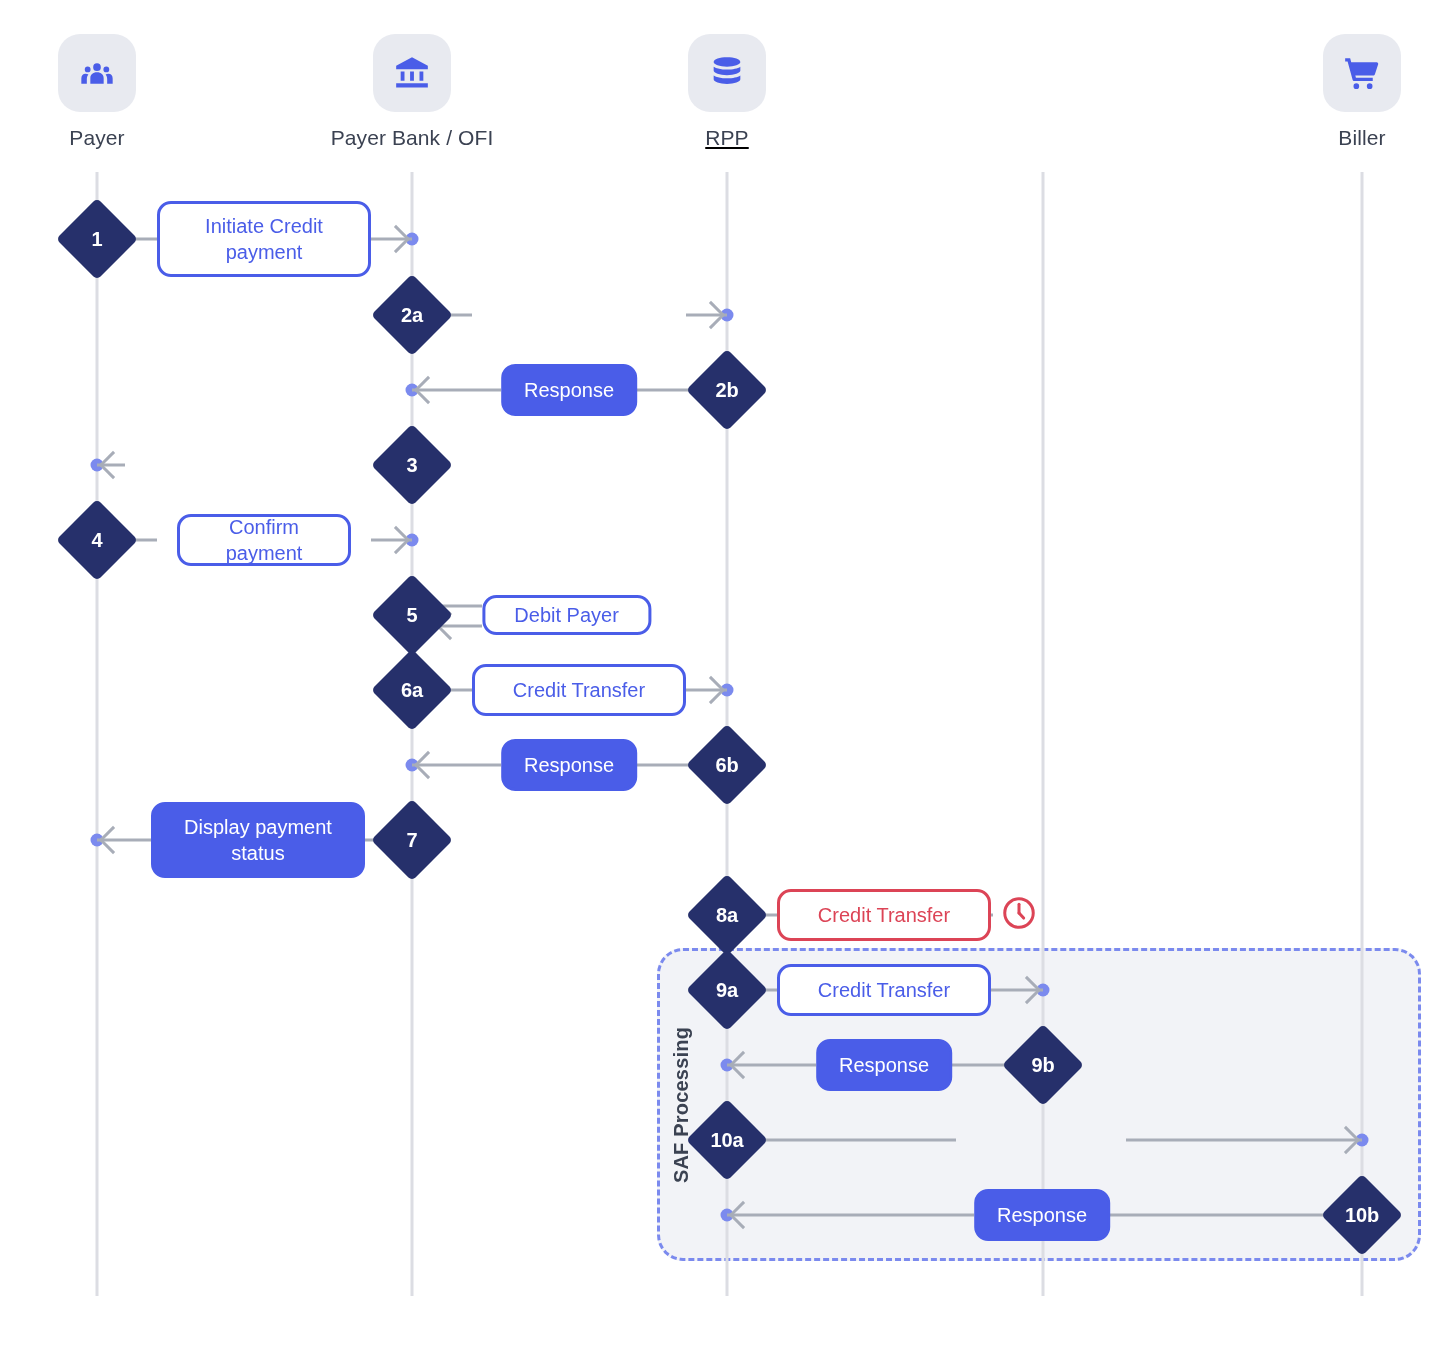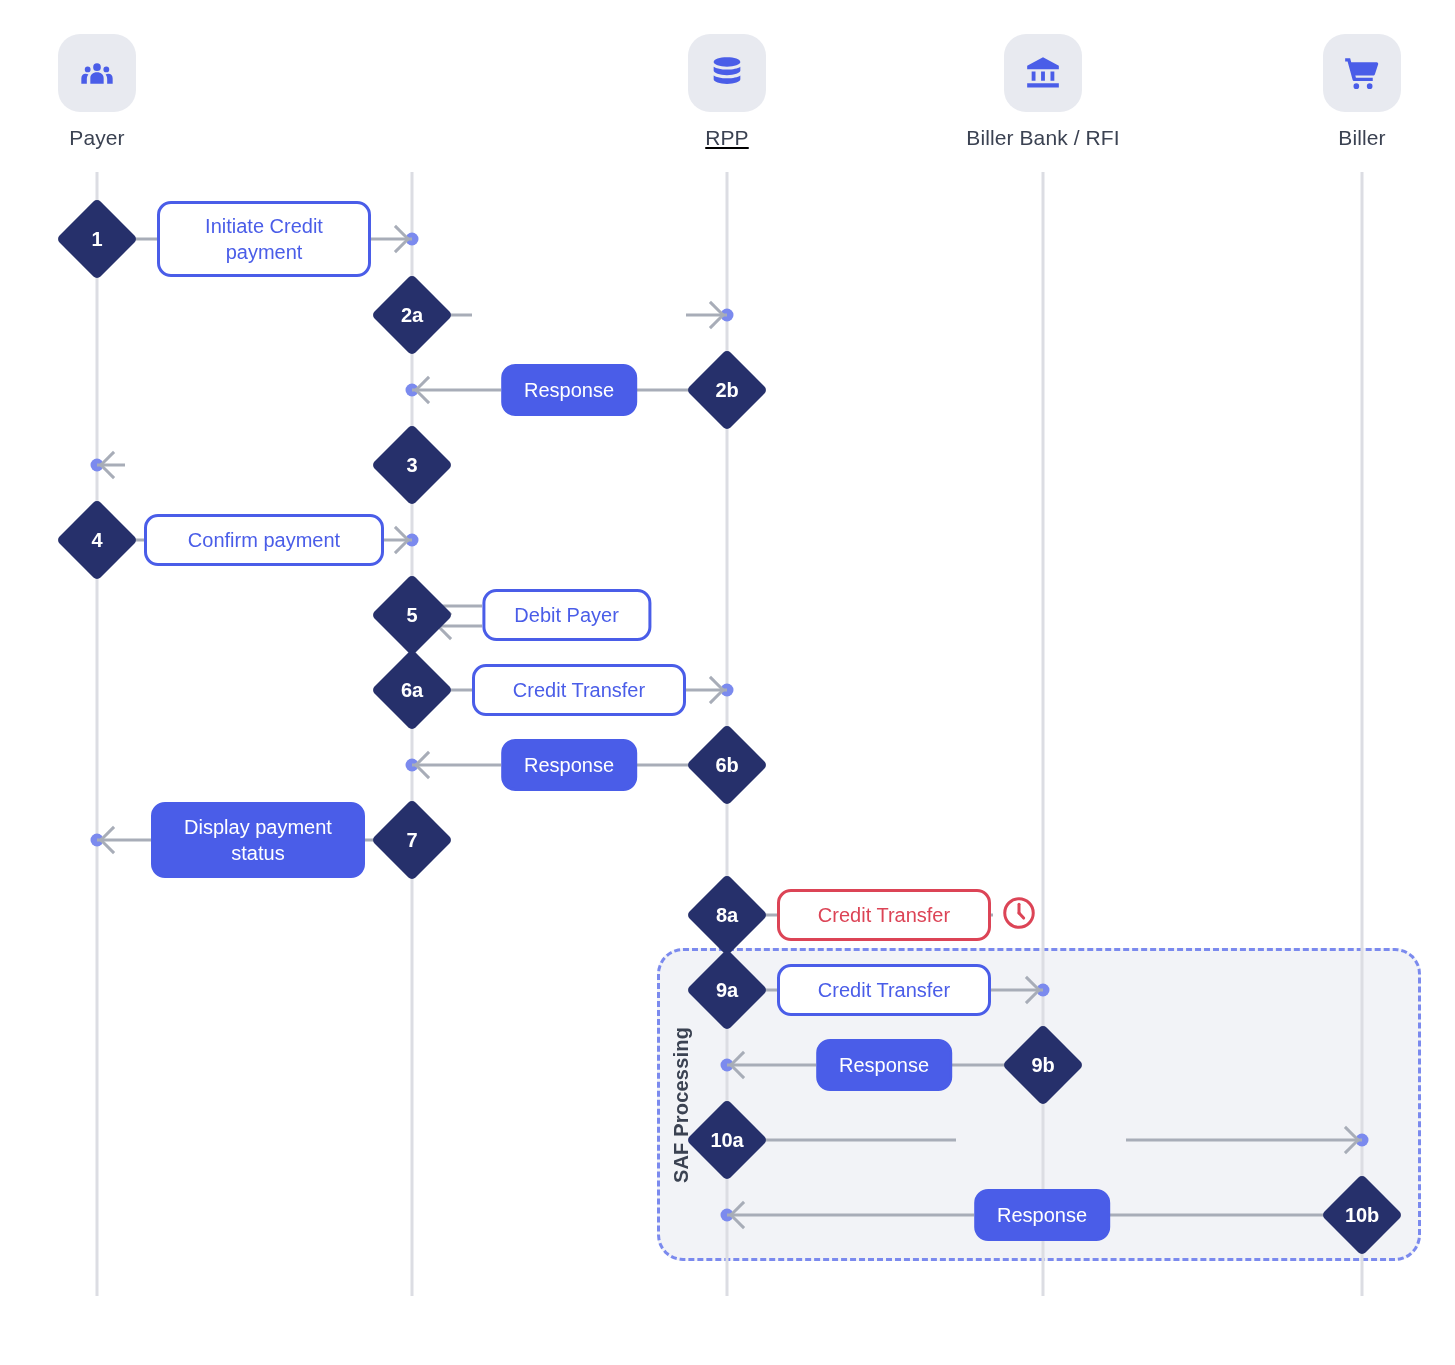--- a/index.html
+++ b/index.html
@@ -162,38 +162,38 @@
     <div class="saf-label" style="left: 681px; top: 1104.5px;">SAF Processing</div>
     <div class="actor" style="left: 97px; top: 34px;">
       <div class="actor-icon">
         <svg width="40" height="40" viewBox="0 0 24 24" fill="#4a5de8">
           <path d="M12 6.2a2.3 2.3 0 1 1 0 4.6 2.3 2.3 0 0 1 0-4.6zM6.4 8.1a1.75 1.75 0 1 1 0 3.5 1.75 1.75 0 0 1 0-3.5zM17.6 8.1a1.75 1.75 0 1 1 0 3.5 1.75 1.75 0 0 1 0-3.5zM12 11.6c2.5 0 4 1.5 4 3.5v3.4H8v-3.4c0-2 1.5-3.5 4-3.5zM5.1 12.5c.7 0 1.3.15 1.75.42-.62.73-.95 1.7-.95 2.78v2.8H2.6v-3.2c0-1.6 1-2.8 2.5-2.8zM18.9 12.5c1.5 0 2.5 1.2 2.5 2.8v3.2h-3.3v-2.8c0-1.08-.33-2.05-.95-2.78.45-.27 1.05-.42 1.75-.42z"></path>
         </svg>
       </div>
       <div class="actor-label">Payer</div>
     </div>
     <div class="lifeline" style="left: 97px; top: 172px; height: 1124px;"></div>
+    <div class="actor" style="left: 412px; top: 34px;">
+      <div class="actor-icon">
+        <svg width="40" height="40" viewBox="0 0 24 24" fill="#4a5de8">
+          <path d="M12 2.6 2.5 7.6v2.1h19V7.6L12 2.6zM5.2 11.1h2.3v5.6H5.2v-5.6zM10.85 11.1h2.3v5.6h-2.3v-5.6zM16.5 11.1h2.3v5.6h-2.3v-5.6zM2.5 18.1h19v2.6h-19v-2.6z"></path>
+        </svg>
+      </div>
+      <div class="actor-label">Payer Bank / OFI</div>
+    </div>
     <div class="lifeline" style="left: 412px; top: 172px; height: 1124px;"></div>
     <div class="actor" style="left: 727px; top: 34px; text-decoration: underline;">
       <div class="actor-icon">
         <svg width="40" height="40" viewBox="0 0 24 24" fill="#4a5de8">
           <path d="M12 2.6c4.4 0 8 1.25 8 2.8s-3.6 2.8-8 2.8-8-1.25-8-2.8S7.6 2.6 12 2.6zM4 8.2c1.5 1.1 4.5 1.7 8 1.7s6.5-.6 8-1.7v2.3c0 1.55-3.6 2.8-8 2.8s-8-1.25-8-2.8V8.2zM4 13.5c1.5 1.1 4.5 1.7 8 1.7s6.5-.6 8-1.7v2.3c0 1.55-3.6 2.8-8 2.8s-8-1.25-8-2.8v-2.3z"></path>
         </svg>
       </div>
       <div class="actor-label">RPP</div>
     </div>
     <div class="lifeline" style="left: 727px; top: 172px; height: 1124px;"></div>
-    <div class="actor" style="left: 1043px; top: 34px;">
-      <div class="actor-icon">
-        <svg width="40" height="40" viewBox="0 0 24 24" fill="#4a5de8">
-          <path d="M12 2.6 2.5 7.6v2.1h19V7.6L12 2.6zM5.2 11.1h2.3v5.6H5.2v-5.6zM10.85 11.1h2.3v5.6h-2.3v-5.6zM16.5 11.1h2.3v5.6h-2.3v-5.6zM2.5 18.1h19v2.6h-19v-2.6z"></path>
-        </svg>
-      </div>
-      <div class="actor-label">Biller Bank / RFI</div>
-    </div>
     <div class="lifeline" style="left: 1043px; top: 172px; height: 1124px;"></div>
     <div class="actor" style="left: 1362px; top: 34px;">
       <div class="actor-icon">
         <svg width="40" height="40" viewBox="0 0 24 24" fill="#4a5de8">
           <path d="M1.9 3.1h3.0l.62 2.5h15.3c.62 0 1.05.6.88 1.2l-1.95 5.9c-.15.45-.58.75-1.05.75H8.0l.35 1.4h10.1v2.0H7.4c-.5 0-.93-.33-1.05-.8L3.35 5.1H1.9V3.1zM8.6 18.2a1.7 1.7 0 1 1 0 3.4 1.7 1.7 0 0 1 0-3.4zM16.6 18.2a1.7 1.7 0 1 1 0 3.4 1.7 1.7 0 0 1 0-3.4z"></path>
         </svg>
       </div>
       <div class="actor-label">Biller</div>
     </div>
     <div class="lifeline" style="left: 1362px; top: 172px; height: 1124px;"></div>
@@ -225,28 +225,28 @@
     <div class="conn" style="left: 97px; top: 465px; width: 27.6px;"></div>
     <div class="arrowhead left" style="left: 113px; top: 465px;"></div>
     <div class="node-dot" style="left: 97px; top: 465px;"></div>
     <div class="diamond" style="left: 412px; top: 465px;">
       <span>3</span>
     </div>
     <div class="conn" style="left: 123px; top: 540px; width: 34px;"></div>
     <div class="conn" style="left: 371px; top: 540px; width: 41px;"></div>
     <div class="arrowhead right" style="left: 396px; top: 540px;"></div>
     <div class="node-dot" style="left: 412px; top: 540px;"></div>
-    <div class="msgbox outlined" style="left: 264px; top: 540px; width: 240px; height: 52px; text-align: right;">Confirm payment</div>
+    <div class="msgbox outlined" style="left: 264px; top: 540px; width: 174px; height: 52px;">Confirm payment</div>
     <div class="diamond" style="left: 97px; top: 540px;">
       <span>4</span>
     </div>
     <div class="conn" style="left: 438px; top: 606px; width: 44px;"></div>
     <div class="conn" style="left: 438px; top: 626px; width: 44px;"></div>
     <div class="arrowhead left" style="left: 450px; top: 626px;"></div>
-    <div class="msgbox outlined" style="left: 566.6px; top: 615px; width: 169.2px; height: 52px;">Debit Payer</div>
+    <div class="msgbox outlined" style="left: 566.6px; top: 615px; width: 169.2px; height: 40px;">Debit Payer</div>
     <div class="diamond" style="left: 412px; top: 615px;">
       <span>5</span>
     </div>
     <div class="conn" style="left: 438px; top: 690px; width: 34px;"></div>
     <div class="conn" style="left: 686px; top: 690px; width: 41px;"></div>
     <div class="arrowhead right" style="left: 711px; top: 690px;"></div>
     <div class="node-dot" style="left: 727px; top: 690px;"></div>
     <div class="msgbox outlined" style="left: 579px; top: 690px; width: 214px; height: 52px;">Credit Transfer</div>
     <div class="diamond" style="left: 412px; top: 690px;">
       <span>6a</span>

